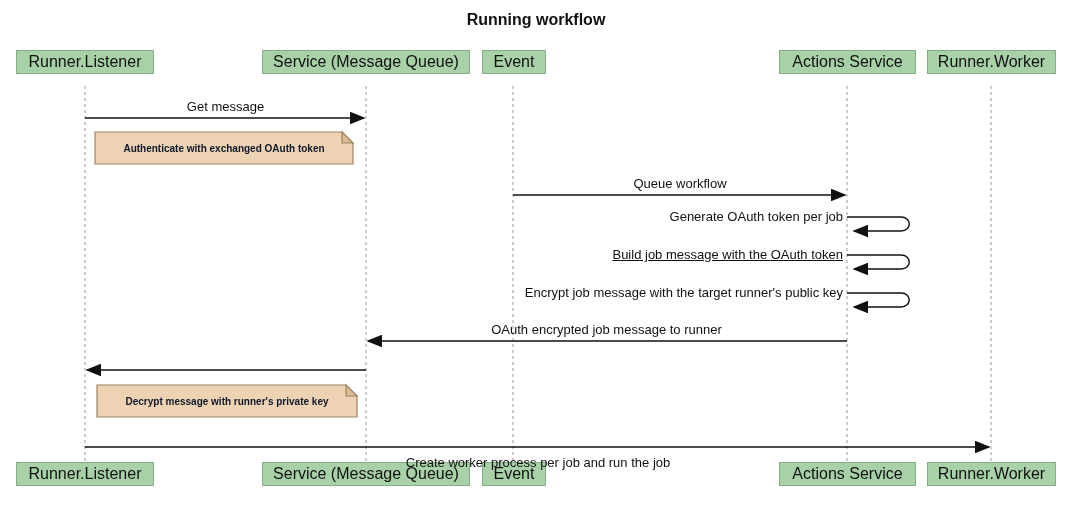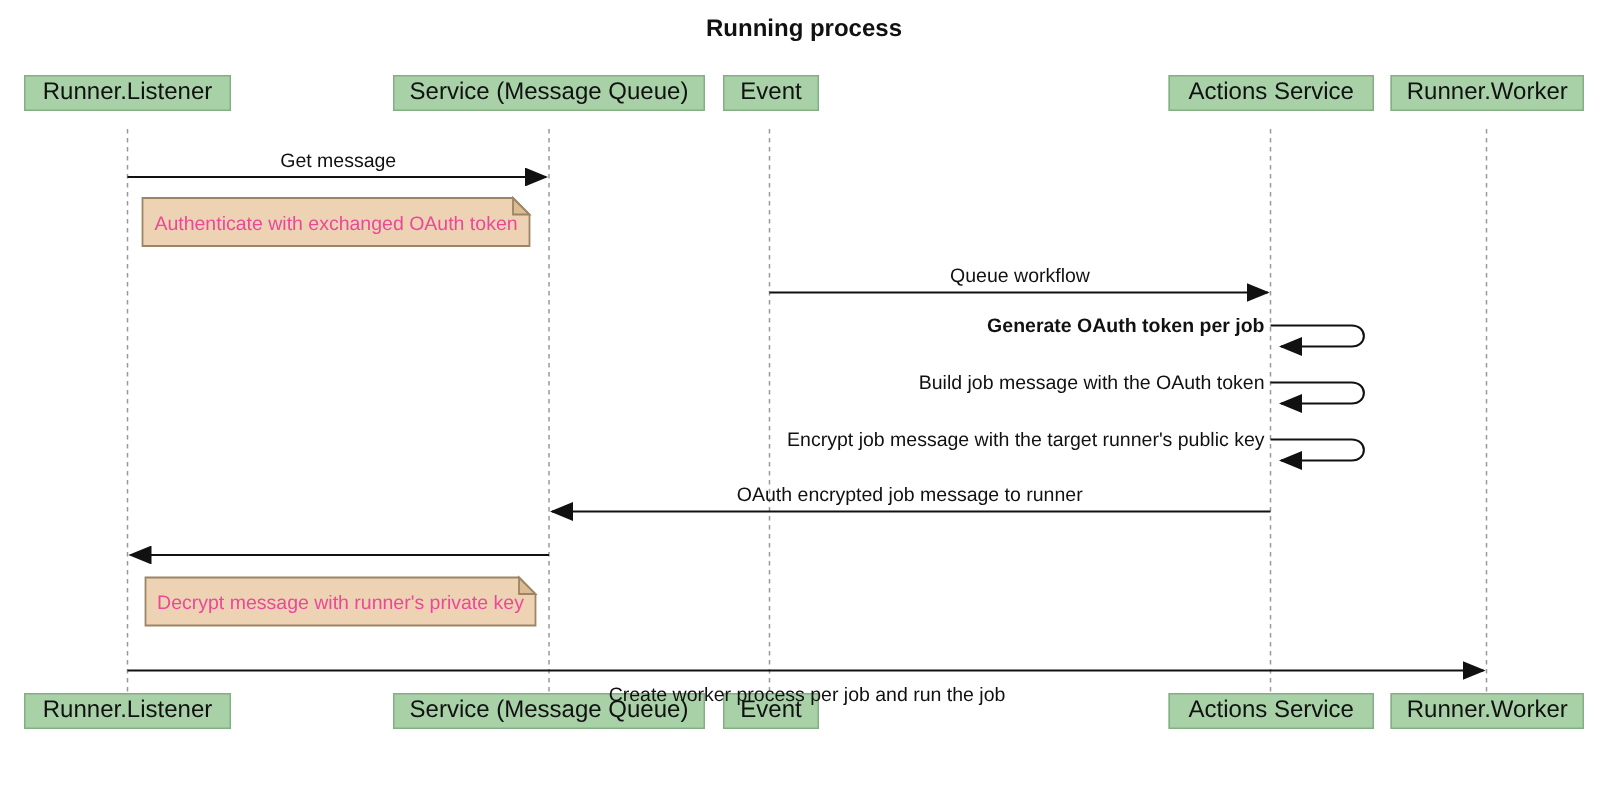--- a/index.html
+++ b/index.html
@@ -7,29 +7,29 @@
            font-family:"Liberation Sans",sans-serif;overflow:hidden;}
   .title{position:absolute;left:0;top:11px;width:1072px;text-align:center;
          font-size:16px;font-weight:bold;color:#111;}
   svg.canvas{position:absolute;left:0;top:0;width:1072px;height:523px;}
   .actor{position:absolute;height:24px;background:#a8d1a8;border:1px solid #84ae84;
          border-radius:0;box-sizing:border-box;display:flex;align-items:center;
          justify-content:center;font-size:16px;color:#111;white-space:nowrap;}
   .msg{position:absolute;font-size:13px;color:#111;height:16px;line-height:16px;
        text-align:center;white-space:nowrap;}
   .msg.right{text-align:right;}
-  .note-text{position:absolute;font-size:13px;color:#ec4899;display:flex;
-             align-items:center;justify-content:center;white-space:nowrap;}
+  .note-text{position:absolute;font-size:10px;color:#0f172a;display:flex;
+             align-items:center;justify-content:center;white-space:nowrap;font-weight:bold;}
 </style>
 </head>
 <body>
 
 <div class="diagram">
 
-  <div class="title">Running process</div>
+  <div class="title">Running workflow</div>
 
   <svg class="canvas" viewBox="0 0 1072 523" xmlns="http://www.w3.org/2000/svg">
     <defs>
       <marker id="ah" viewBox="0 0 11 9" refX="10" refY="4.5" markerWidth="11" markerHeight="9" orient="auto">
         <path d="M0,0 L11,4.5 L0,9 Z" fill="#111111"></path>
       </marker>
     </defs>
 
     <line x1="85" y1="86" x2="85" y2="462" stroke="#999999" stroke-width="1" stroke-dasharray="3,3"></line>
     <line x1="366" y1="86" x2="366" y2="462" stroke="#999999" stroke-width="1" stroke-dasharray="3,3"></line>
@@ -79,22 +79,22 @@
     </div>
   <div class="actor" style="left:779px;top:462px;width:137px;">
       <span>Actions Service</span>
     </div>
   <div class="actor" style="left:927px;top:462px;width:129px;">
       <span>Runner.Worker</span>
     </div>
 
   <div class="msg" style="left:513px;top:176px;width:334px;">Queue workflow</div>
   <div class="msg" style="left:85px;top:99px;width:281px;">Get message</div>
-  <div class="msg right" style="right:229px;top:209px;font-weight:bold;">Generate OAuth token per job</div>
-  <div class="msg right" style="right:229px;top:247px;">Build job message with the OAuth token</div>
+  <div class="msg right" style="right:229px;top:209px;">Generate OAuth token per job</div>
+  <div class="msg right" style="right:229px;top:247px;text-decoration:underline;">Build job message with the OAuth token</div>
   <div class="msg right" style="right:229px;top:285px;">Encrypt job message with the target runner's public key</div>
   <div class="msg" style="left:366px;top:322px;width:481px;">OAuth encrypted job message to runner</div>
   <div class="msg" style="left:85px;top:428px;width:906px;margin-top:27px;">Create worker process per job and run the job</div>
 
   <div class="note-text" style="left:95px;top:132px;width:258px;height:32px;">Authenticate with exchanged OAuth token</div>
   <div class="note-text" style="left:97px;top:385px;width:260px;height:32px;">Decrypt message with runner's private key</div>
 
 </div>
 
 </body></html>

